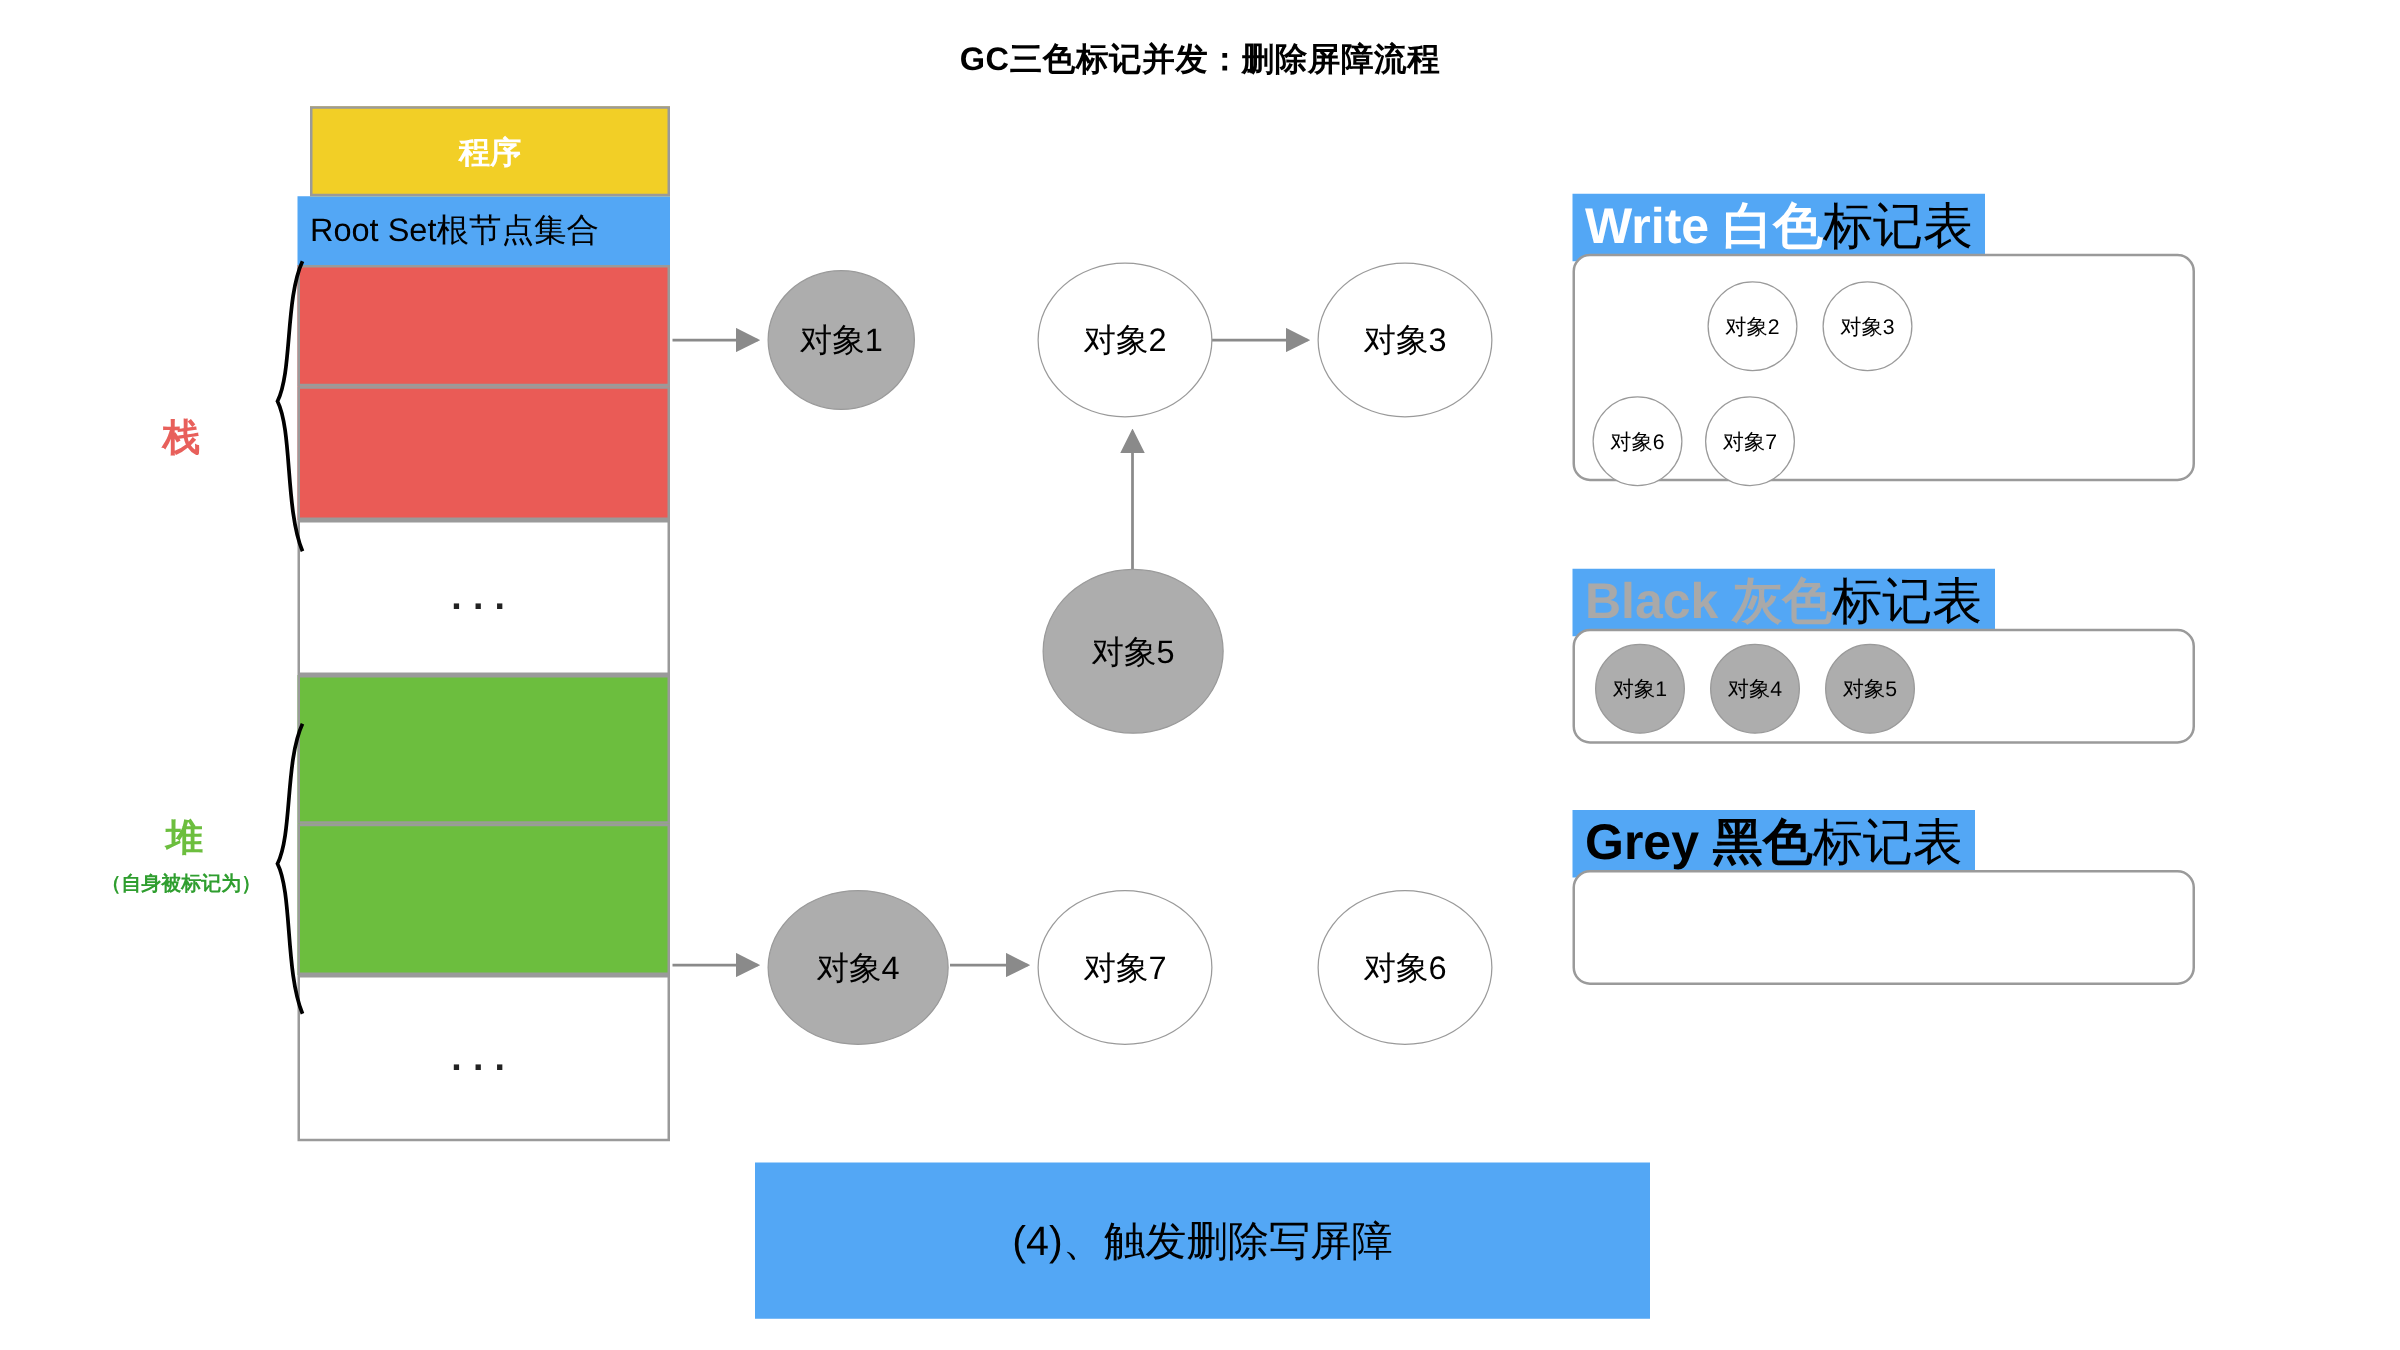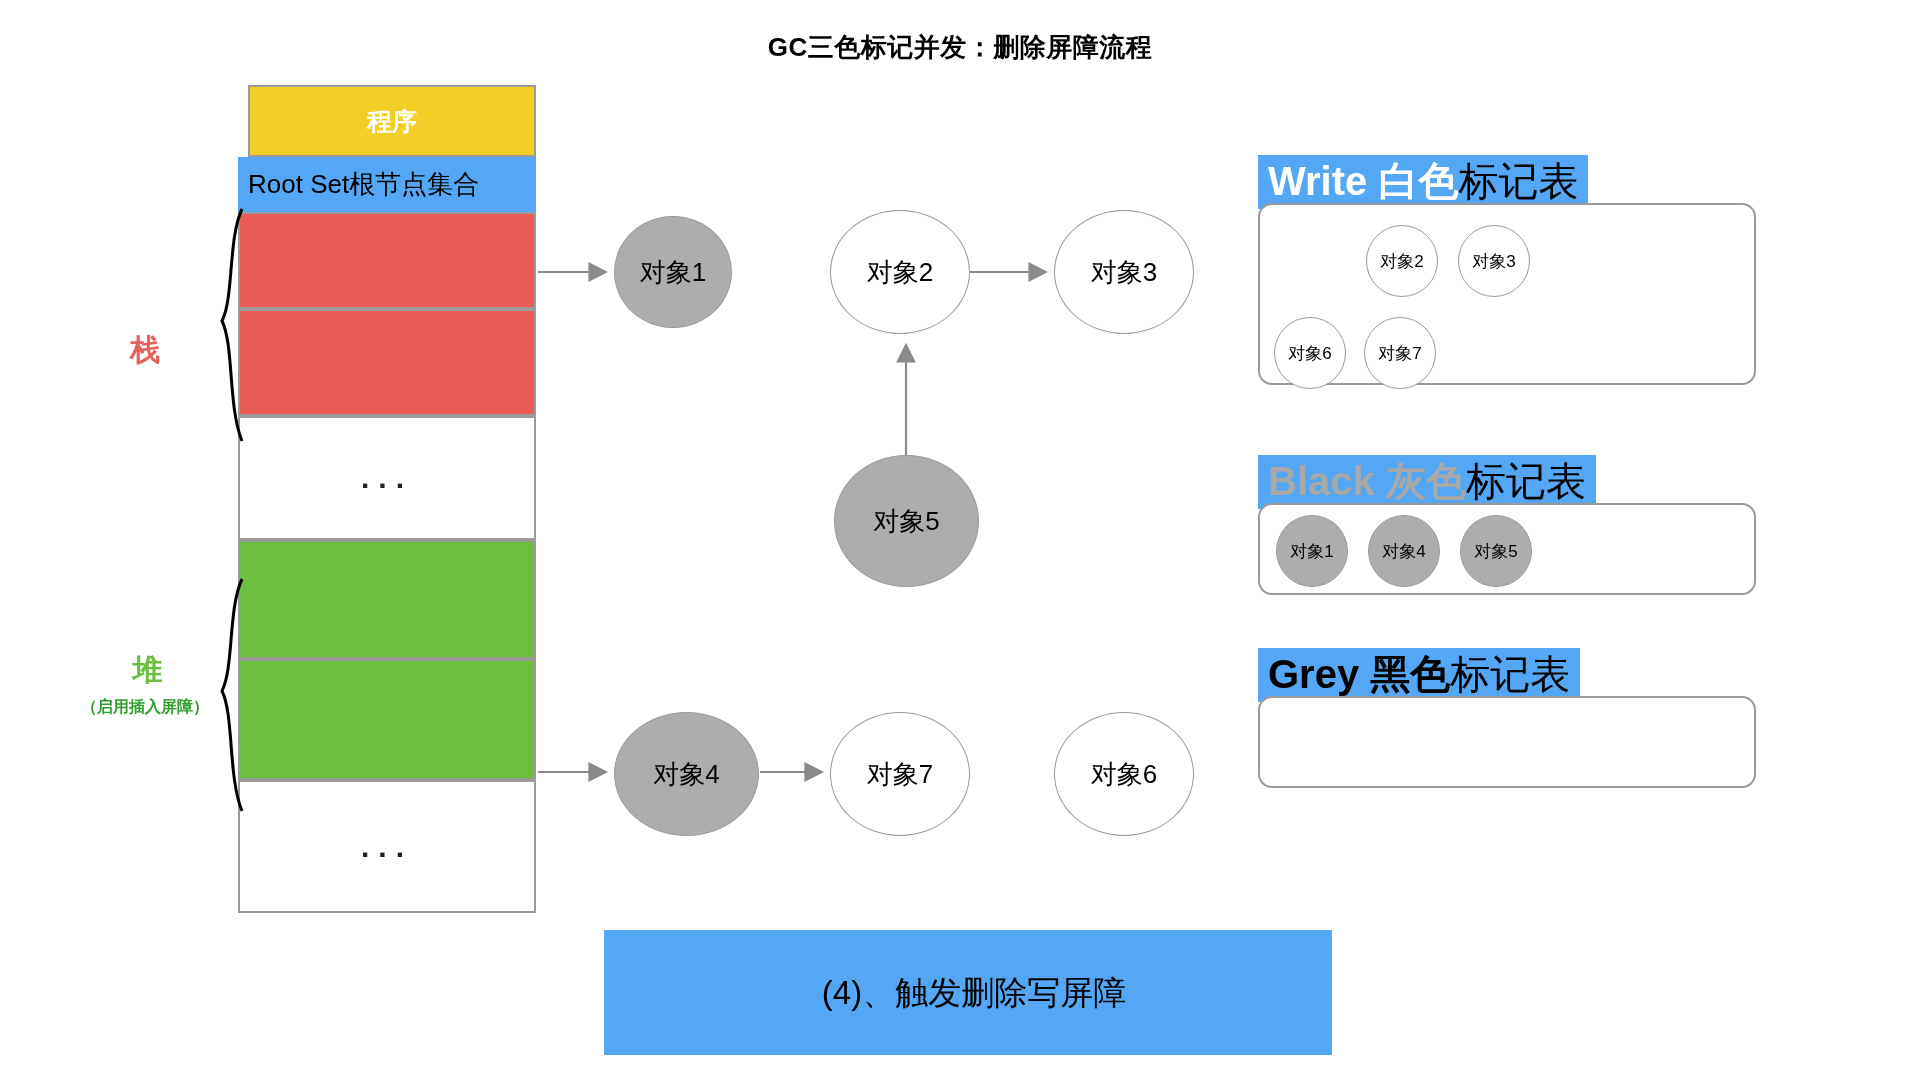--- a/index.html
+++ b/index.html
@@ -134,21 +134,20 @@
   
   #caption {
     left: 604px; top: 930px;
     width: 716px; height: 125px;
     background: #53A7F5;
     display: flex; flex-direction: column;
     align-items: center; justify-content: center;
     font-size: 33px;
     color: #000;
     line-height: 1.32;
-    padding-left: 12px;
   }
   #caption .line { white-space: nowrap; }
   .cap-strong-white { color: #ffffff; font-weight: bold; }
   .cap-grey { color: #A9A9A9; }
 </style>
 </head>
 <body>
 
 <div class="abs" id="title">GC三色标记并发：删除屏障流程</div>
 
@@ -178,21 +177,21 @@
 <svg class="brace-svg" style="left:200px; top:205px;" width="50" height="240" viewBox="0 0 50 240">
   <path d="M42 4 C28 34, 34 92, 22 116 C34 140, 28 202, 42 236" fill="none" stroke="#000" stroke-width="3"></path>
 </svg>
 
 <svg class="brace-svg" style="left:200px; top:575px;" width="50" height="240" viewBox="0 0 50 240">
   <path d="M42 4 C28 34, 34 92, 22 116 C34 140, 28 202, 42 236" fill="none" stroke="#000" stroke-width="3"></path>
 </svg>
 
 <div class="abs" id="label-stack">栈</div>
 <div class="abs" id="label-heap">堆</div>
-<div class="abs" id="label-heap-sub">（启用插入屏障）</div>
+<div class="abs" id="label-heap-sub">（自身被标记为）</div>
 
 <svg class="abs" style="left:0; top:0;" width="1920" height="1080">
   <defs>
     <marker id="ah" markerWidth="9" markerHeight="9" refX="8" refY="4.5" orient="auto" markerUnits="strokeWidth">
       <path d="M0,0 L9,4.5 L0,9 z" fill="#8a8a8a"></path>
     </marker>
   </defs>
 
   <line x1="538" y1="272" x2="606" y2="272" stroke="#8a8a8a" stroke-width="2.2" marker-end="url(#ah)"></line>
 

